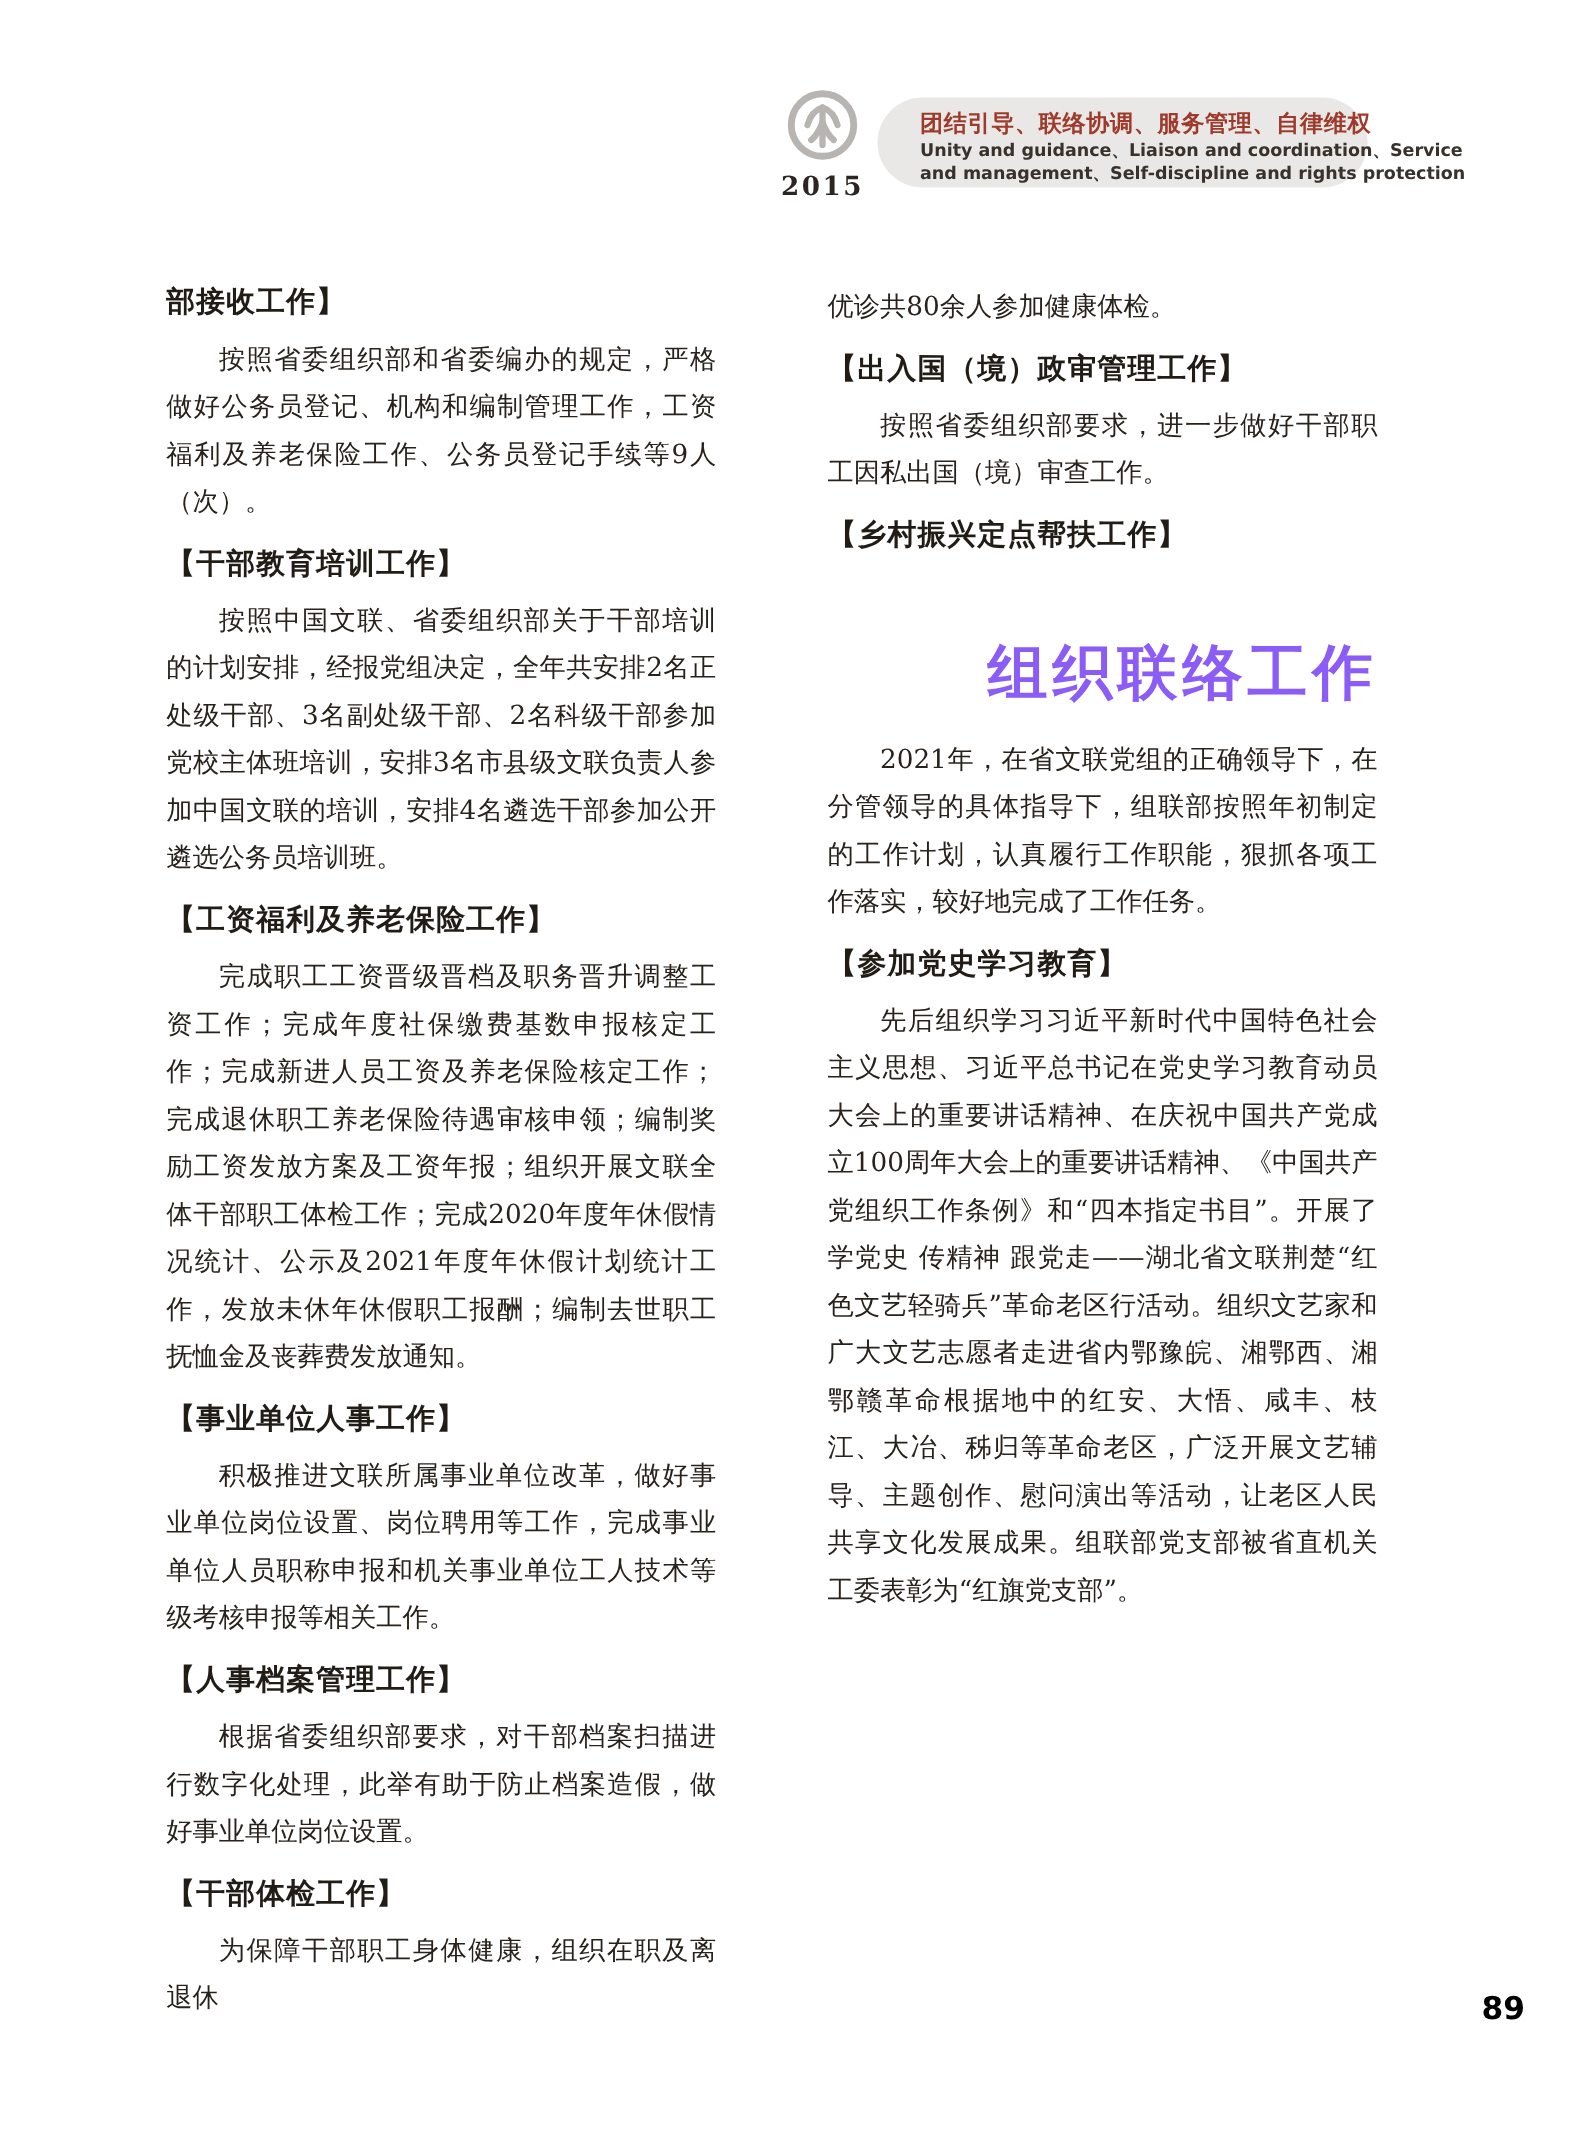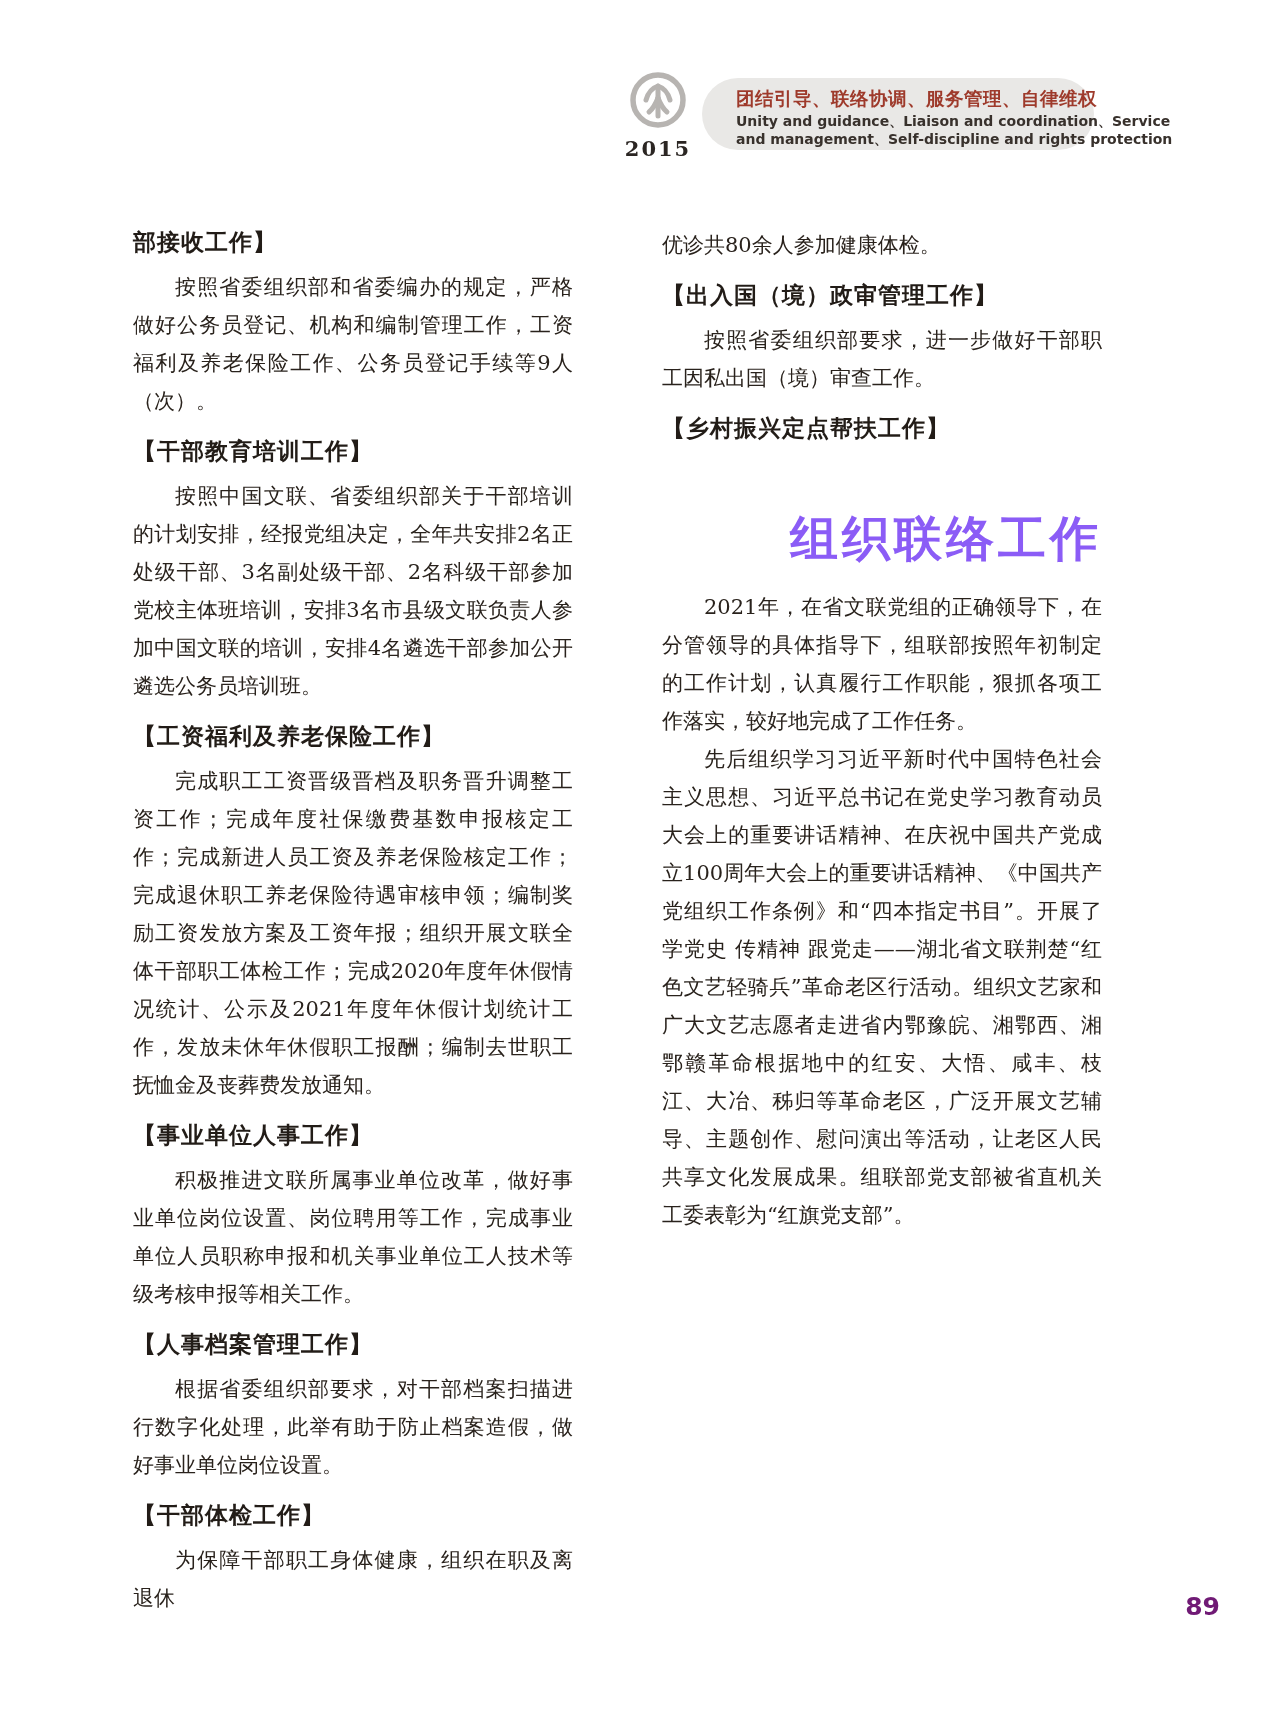--- a/index.html
+++ b/index.html
@@ -97,21 +97,21 @@
   }
 
   
   .page-number {
     position: absolute;
     right: 56px;
     top: 1592px;
     font-family: "DejaVu Sans", "Liberation Sans", sans-serif;
     font-weight: bold;
     font-size: 25px;
-    color: #701a75;
+    color: #000000;
   }
 </style>
 </head>
 <body>
 
 <div class="page">
 
   <header>
     <div class="hdr-logo-block">
       <svg width="58" height="62" viewBox="0 0 58 62" aria-hidden="true">
@@ -151,19 +151,20 @@
         <h3 class="sec-heading">【干部体检工作】</h3>
         <p class="para indent">为保障干部职工身体健康，组织在职及离退休</p>
       </section>
     <section class="col col-right" id="col-right">
         <p class="para">优诊共80余人参加健康体检。</p>
         <h3 class="sec-heading">【出入国（境）政审管理工作】</h3>
         <p class="para indent">按照省委组织部要求，进一步做好干部职工因私出国（境）审查工作。</p>
         <h3 class="sec-heading">【乡村振兴定点帮扶工作】</h3>
         <h2 class="chapter-title">组织联络工作</h2>
         <p class="para indent">2021年，在省文联党组的正确领导下，在分管领导的具体指导下，组联部按照年初制定的工作计划，认真履行工作职能，狠抓各项工作落实，较好地完成了工作任务。</p>
+        <h3 class="sec-heading">【参加党史学习教育】</h3>
         <p class="para indent">先后组织学习习近平新时代中国特色社会主义思想、习近平总书记在党史学习教育动员大会上的重要讲话精神、在庆祝中国共产党成立100周年大会上的重要讲话精神、《中国共产党组织工作条例》和“四本指定书目”。开展了学党史 传精神 跟党走——湖北省文联荆楚“红色文艺轻骑兵”革命老区行活动。组织文艺家和广大文艺志愿者走进省内鄂豫皖、湘鄂西、湘鄂赣革命根据地中的红安、大悟、咸丰、枝江、大冶、秭归等革命老区，广泛开展文艺辅导、主题创作、慰问演出等活动，让老区人民共享文化发展成果。组联部党支部被省直机关工委表彰为“红旗党支部”。</p>
       </section>
   </main>
 
   <div class="page-number">89</div>
 
 </div>
 
 </body></html>

